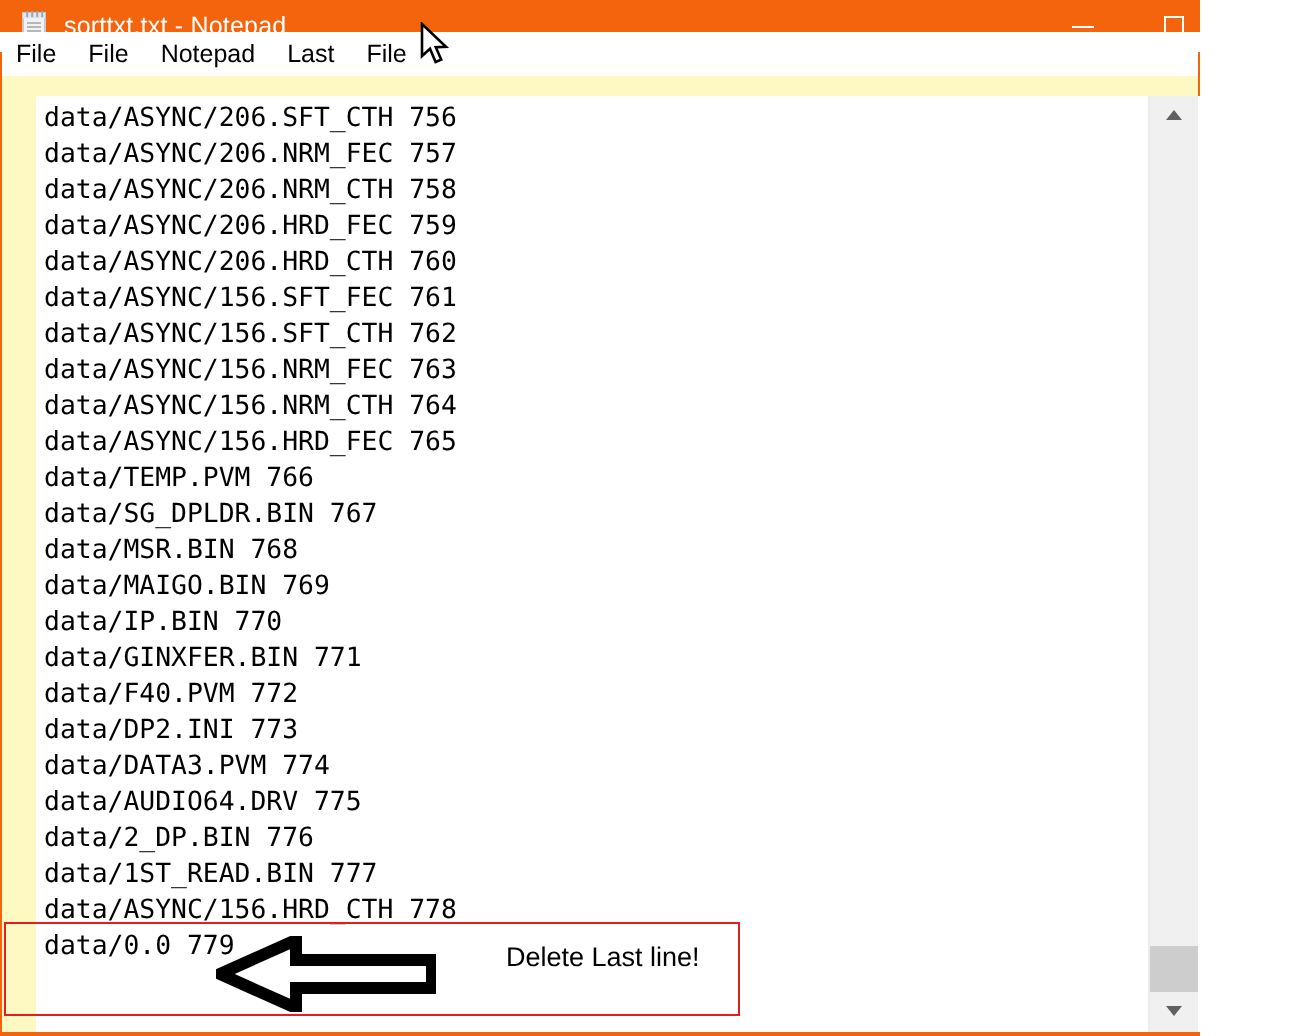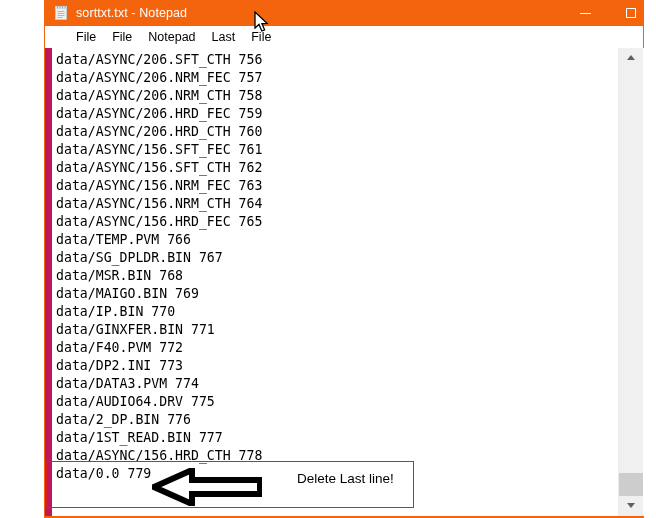--- a/index.html
+++ b/index.html
@@ -8,23 +8,22 @@
     background: #ffffff;
   }
   body {
     font-family: "Liberation Sans", sans-serif;
   }
   #app {
     position: relative;
     width: 600px;
     height: 518px;
     overflow: hidden;
-    background: #be185d;
-    box-sizing: border-box;
-    margin-left: 44px;
+    background: #fef9c3;
+    box-sizing: border-box;
   }
 
   
   .titlebar {
     position: absolute;
     left: 0; top: 0;
     width: 656px;
     height: 26px;
     background: #f4640d;
     display: flex;
@@ -75,27 +74,27 @@
   .glyph-close {
     color: #ffffff;
     font-size: 15px;
     line-height: 15px;
     font-family: "Liberation Sans", sans-serif;
   }
 
   
   .menubar {
     position: absolute;
-    left: 0; top: 26px;
+    left: 0; top: 16px;
     width: 656px;
     height: 22px;
     background: #ffffff;
     display: flex;
     align-items: flex-start;
-    padding-left: 24px;
+    padding-left: 0;
     box-sizing: border-box;
   }
   .menu-item {
     font-size: 12.5px;
     color: #000000;
     padding: 0 8px;
     line-height: 22px;
     white-space: nowrap;
     font-family: "Liberation Sans", sans-serif;
   }
@@ -116,21 +115,21 @@
   .win-border-bottom {
     position: absolute;
     left: 0; bottom: 0;
     width: 656px; height: 2px;
     background: #f4640d;
   }
 
   
   .textarea-wrap {
     position: absolute;
-    left: 8px; top: 48px;
+    left: 18px; top: 48px;
     width: 629px;
     height: 468px;
     background: #ffffff;
     overflow: hidden;
   }
   .text-lines {
     position: absolute;
     left: 4px; top: 3px;
     font-family: "DejaVu Sans Mono", "Liberation Mono", monospace;
     font-size: 13.2px;

